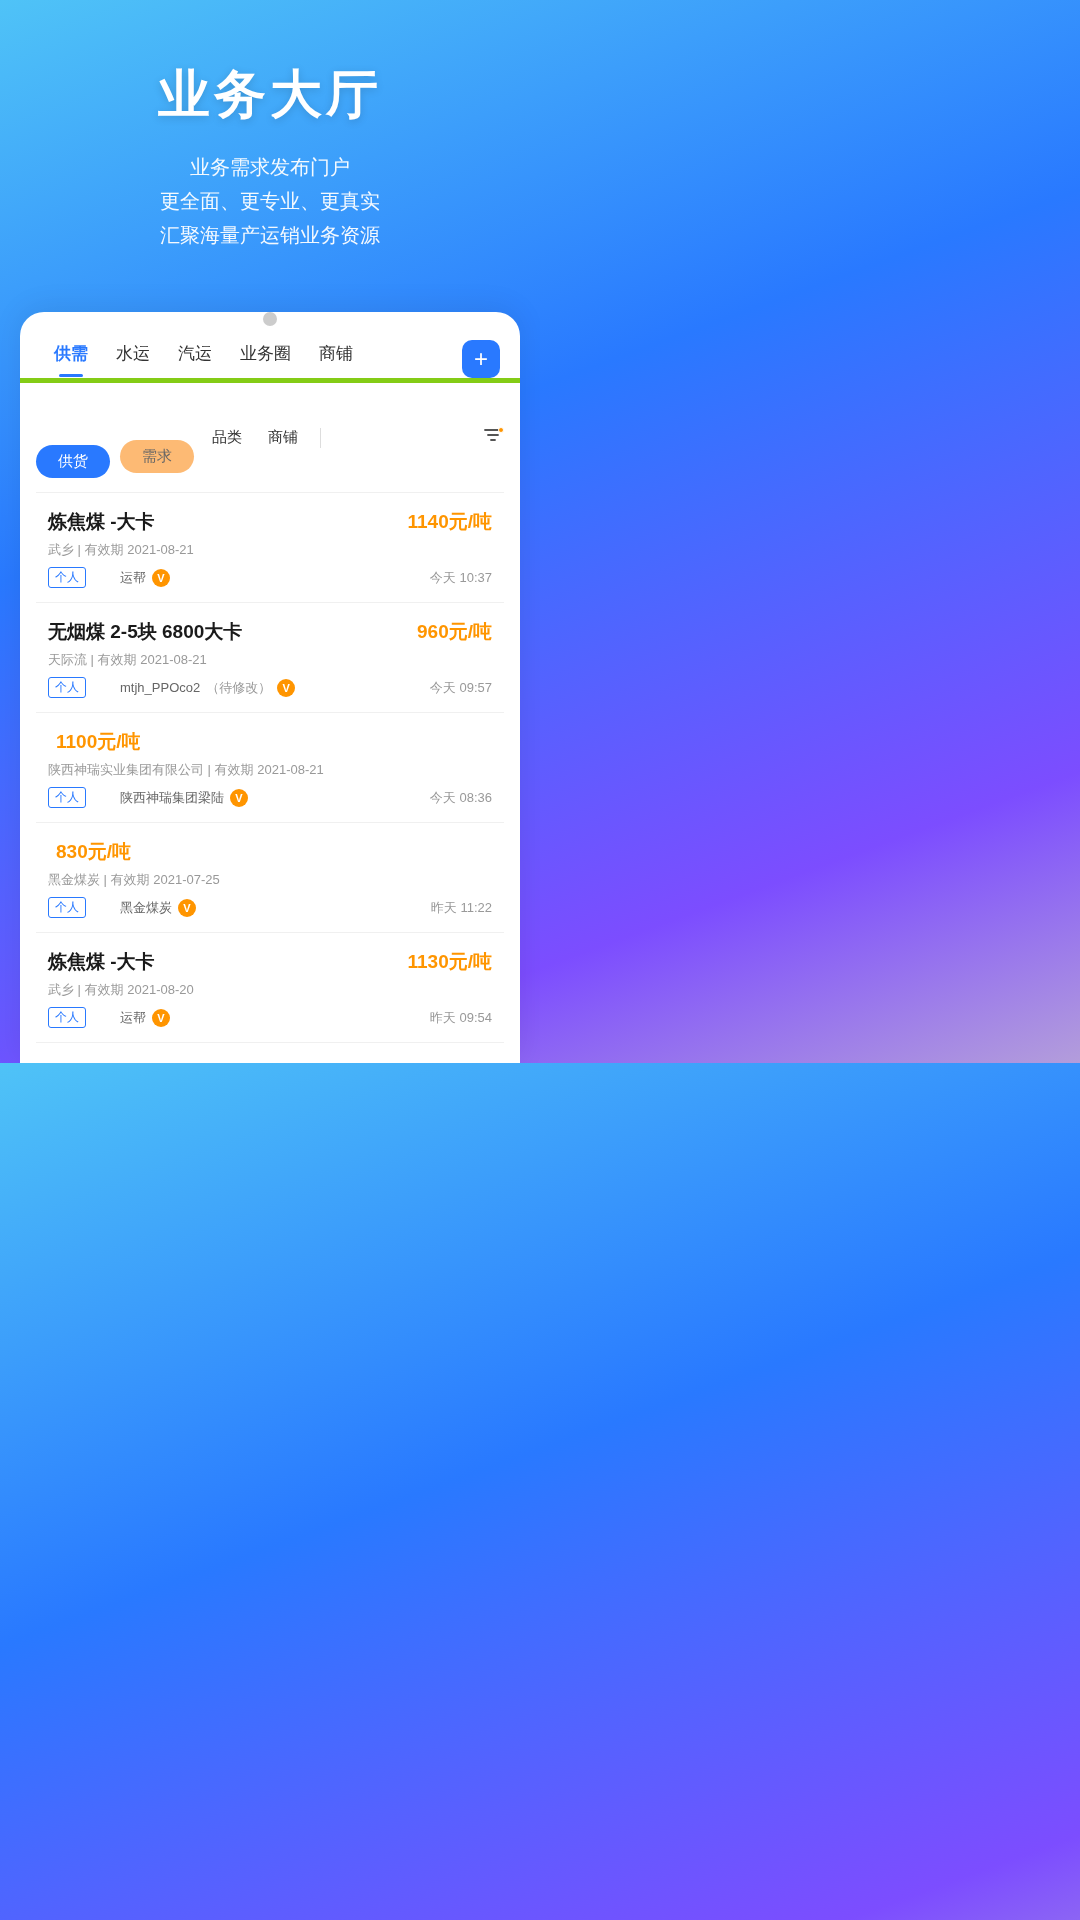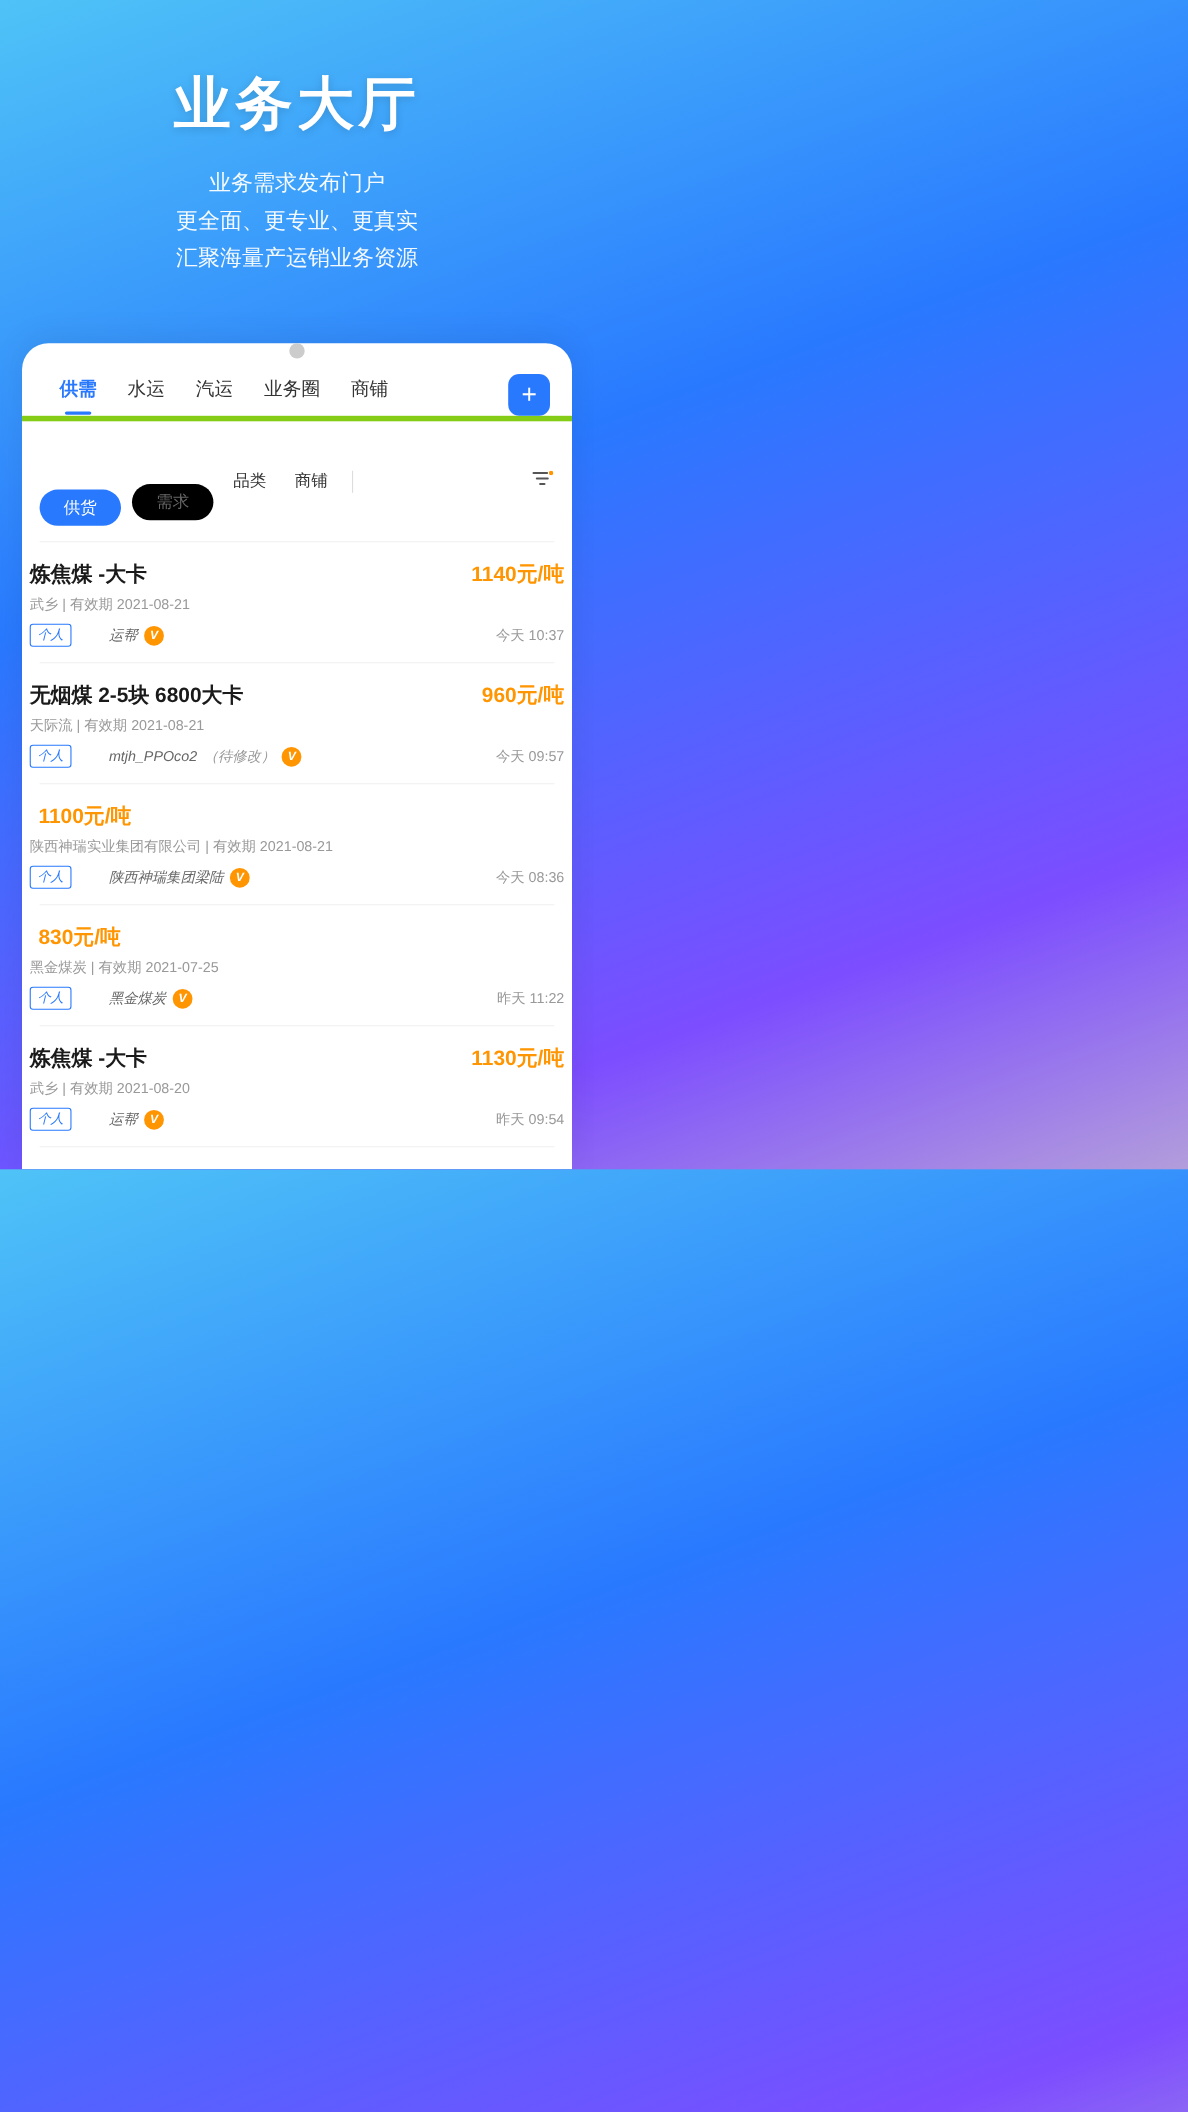--- a/index.html
+++ b/index.html
@@ -119,21 +119,21 @@
       font-weight: 500;
     }
 
     .filter-btn.active {
       background: #2979ff;
       color: white;
       margin-top: 48px;
     }
 
     .filter-btn.inactive {
-      background: #000000;
+      background: #fdba74;
       color: #666;
       margin-top: 38px;
     }
 
     .filter-text {
       font-size: 15px;
       color: #333;
       padding: 7px 8px;
       cursor: pointer;
     }
@@ -152,21 +152,21 @@
       font-size: 18px;
     }
 
     .list-divider {
       height: 1px;
       background: #f0f0f0;
       margin: 0 16px;
     }
 
     .list-item {
-      padding: 16px 7px 14px;
+      padding: 16px 28px 14px;
       cursor: pointer;
     }
 
     .item-top-row {
       display: flex;
       align-items: flex-start;
       justify-content: space-between;
       margin-bottom: 6px;
     }
 
@@ -194,21 +194,20 @@
     .item-bottom-row {
       display: flex;
       align-items: center;
       justify-content: space-between;
     }
 
     .tag-row {
       display: flex;
       align-items: center;
       gap: 6px;
-      font-style: italic;
     }
 
     .tag-personal {
       border: 1px solid #2979ff;
       color: #2979ff;
       font-size: 12px;
       padding: 1px 6px;
       border-radius: 3px;
     }
 

